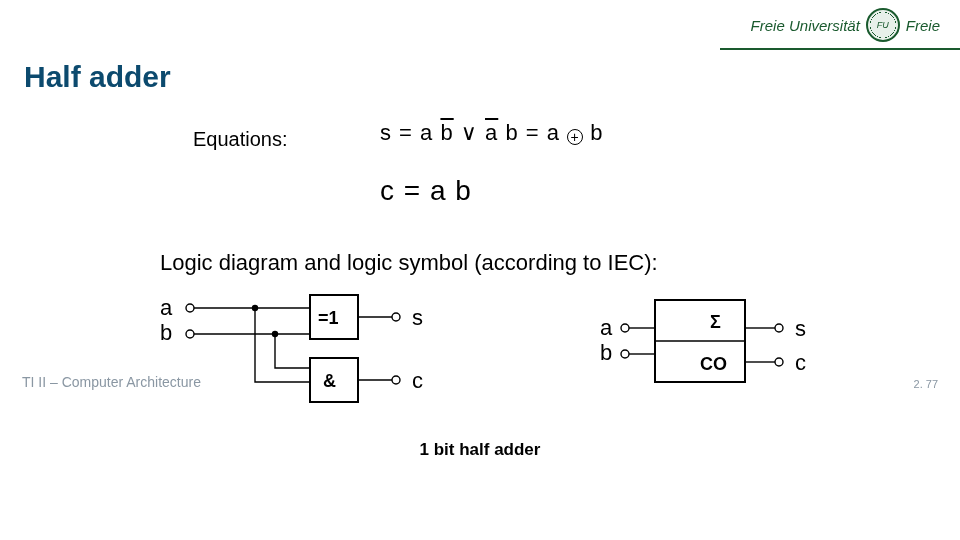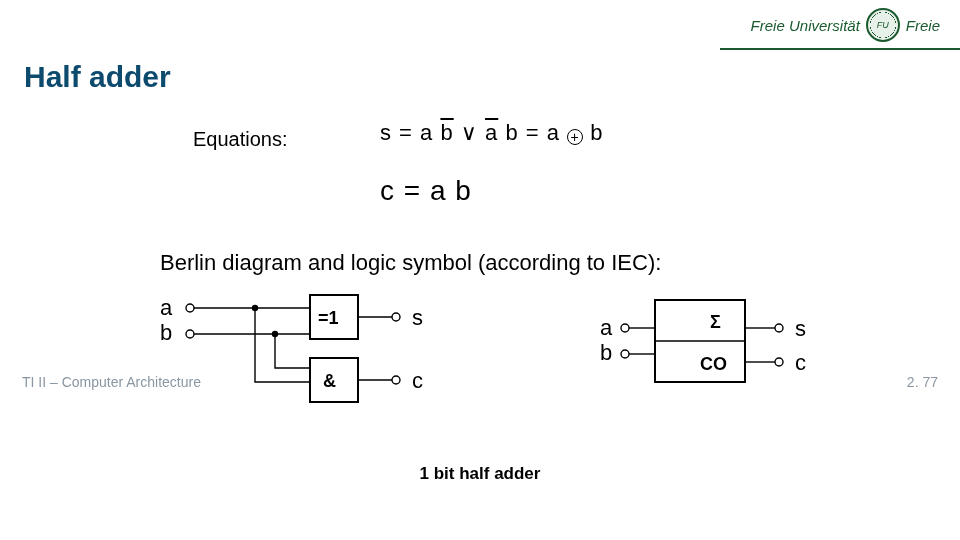--- a/index.html
+++ b/index.html
@@ -10,23 +10,23 @@
   .logo-seal { width: 34px; height: 34px; border: 2px solid #1a5a2e; border-radius: 50%; background: radial-gradient(circle at 50% 50%, #e8f0ea 0 60%, #1a5a2e 60% 62%, #e8f0ea 62% 100%); display:flex; align-items:center; justify-content:center; font-size:9px; color:#1a5a2e;font-style:italic; }
   .logo-rule { position: absolute; top: 48px; left: 0; right: 0; height: 2px; background: linear-gradient(to right, transparent 0 720px, #1a5a2e 720px 960px); }
   .title { position: absolute; top: 60px; left: 24px; color: #0c4a6e; font-size: 30px; font-weight: 700; }
   .eq-label { position: absolute; top: 128px; left: 160px; font-size: 20px; margin-left: 33px; }
   .eq1 { position: absolute; top: 120px; left: 380px; font-size: 22px; letter-spacing: 1px; }
   .eq2 { position: absolute; top: 175px; left: 380px; font-size: 28px; letter-spacing: 1px; }
   .overline { text-decoration: overline; }
   .oplus { border: 1.5px solid #000; border-radius: 50%; display:inline-flex; width:16px; height:16px; align-items:center; justify-content:center; font-size:14px; line-height:1; position:relative; top:2px; }
   .body-text { position: absolute; top: 250px; left: 160px; font-size: 22px; }
   .diagram-area { position: absolute; top: 290px; left: 160px; width: 700px; height: 150px; }
-  .caption { position: absolute; top: 440px; left: 0; width: 960px; text-align: center; font-size: 17px; font-weight: 700; margin-top: 24px; }
+  .caption { position: absolute; top: 440px; left: 0; width: 960px; text-align: center; font-size: 17px; font-weight: 700; }
   .footer-left { position: absolute; bottom: 10px; left: 22px; font-size: 14px; color: #8a97a3; }
-  .footer-right { position: absolute; bottom: 10px; right: 22px; font-size: 14px; color: #8a97a3; margin-left: 24px; }
+  .footer-right { position: absolute; bottom: 10px; right: 22px; font-size: 11px; color: #8a97a3; margin-left: 24px; }
   svg { overflow: visible; }
   .wire { stroke:#000; stroke-width:1.4; fill:none; }
   .box  { stroke:#000; stroke-width:2; fill:#fff; }
   .dot  { fill:#000; }
   .pin  { stroke:#000; stroke-width:1.4; fill:#fff; }
   .glabel { font-family: Arial; font-size:22px; }
   .gatelabel { font-family: Arial; font-size:18px; font-weight:700; }
 </style>
 </head>
 <body>
@@ -47,21 +47,21 @@
   <div class="eq-label">Equations:</div>
 
   <div class="eq1">
     <span>s = </span><span>a </span><span class="overline">b</span><span> ∨ </span><span class="overline">a</span><span> b = a </span><span class="oplus">
         <span>+</span>
       </span><span> b</span>
   </div>
 
   <div class="eq2">c = a b</div>
 
-  <div class="body-text">Berlin diagram and logic symbol (according to IEC):</div>
+  <div class="body-text">Logic diagram and logic symbol (according to IEC):</div>
 
   <div class="diagram-area">
     <svg width="700" height="150">
 
       <text x="0" y="25" class="glabel">a</text>
       <text x="0" y="50" class="glabel">b</text>
 
       <circle cx="30" cy="18" r="4" class="pin"></circle>
       <circle cx="30" cy="44" r="4" class="pin"></circle>
 

